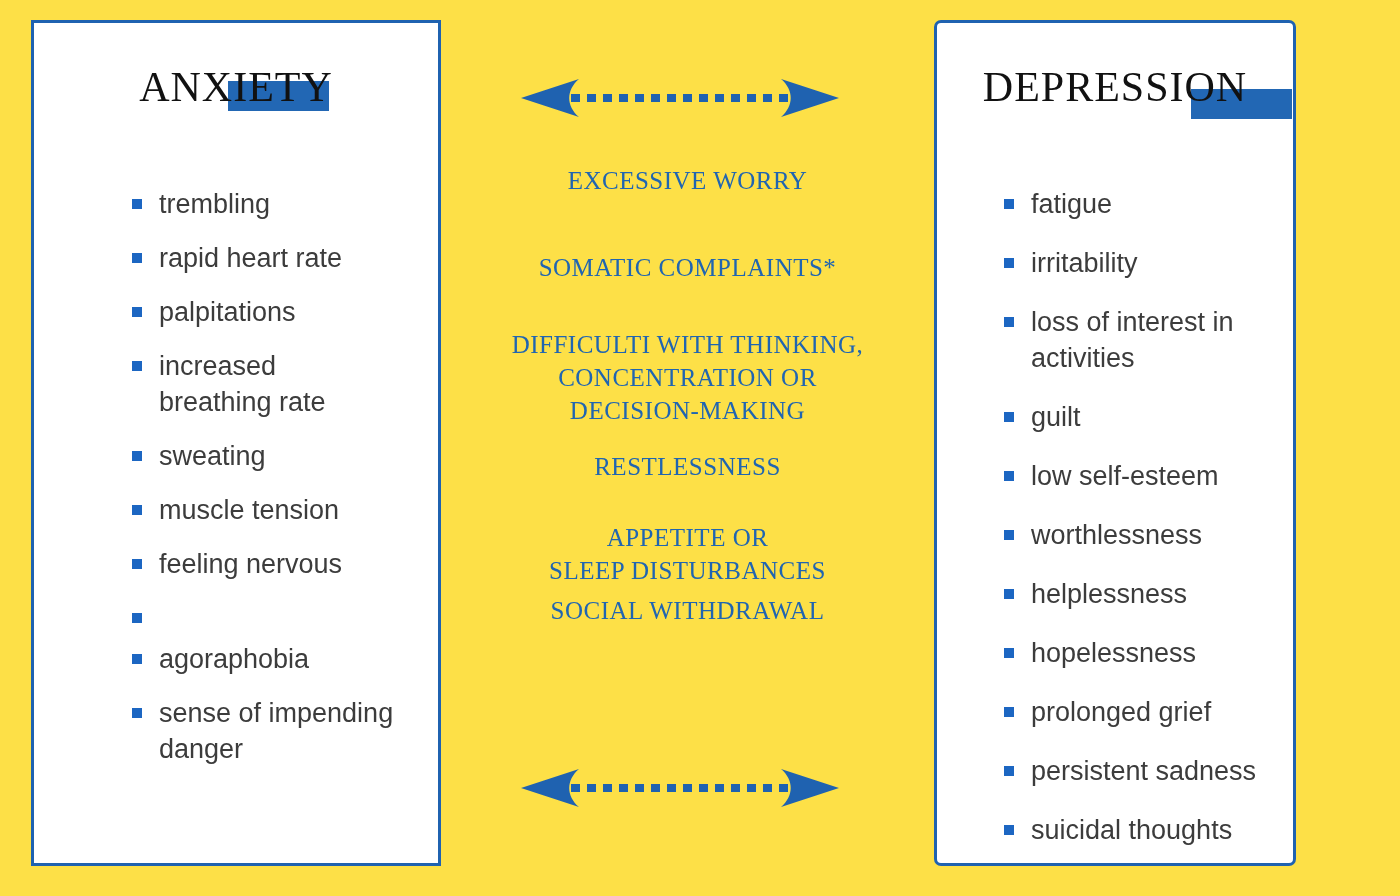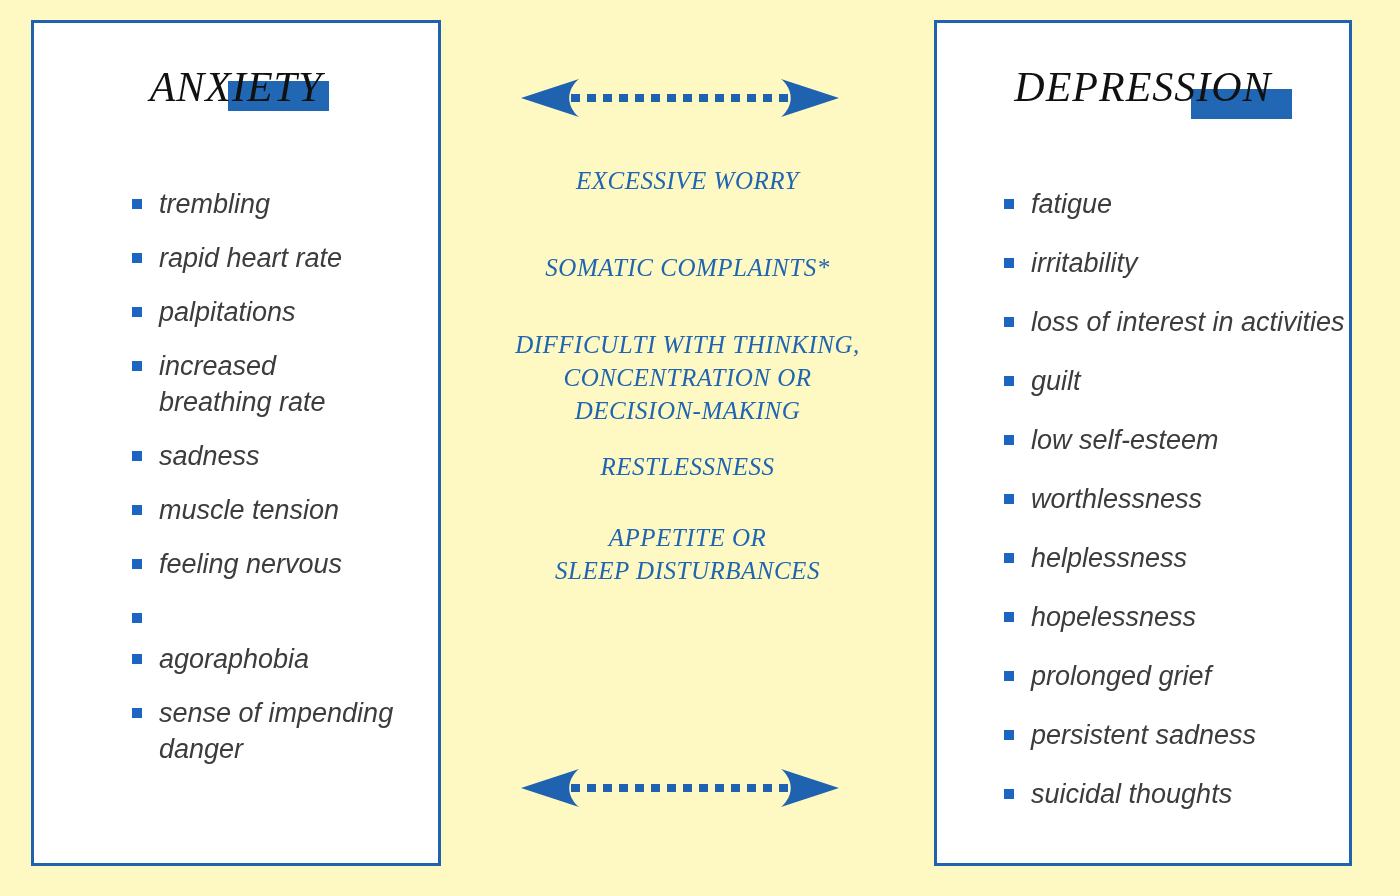--- a/index.html
+++ b/index.html
@@ -1,36 +1,35 @@
 <!DOCTYPE html>
 <html><head>
 <meta charset="utf-8">
 <style>
   html, body { margin: 0; padding: 0; background: #ffffff; }
   .canvas {
     position: relative;
     width: 1400px;
     height: 896px;
-    background: #fef9c3;
+    background: #fde047;
     font-family: "Liberation Sans", sans-serif;
     overflow: hidden;
-    font-style: italic;
   }
 
   
   .panel {
     position: absolute;
     top: 20px;
     height: 846px;
     background: #ffffff;
     border: 3px solid #1F62B0;
     box-sizing: border-box;
   }
   .panel.left  { left: 31px;  width: 410px; }
-  .panel.right { left: 934px; width: 418px; }
+  .panel.right { left: 934px; width: 362px; border-radius: 7px; }
 
   .title-highlight {
     position: absolute;
     width: 101px;
     height: 30px;
     background: #2267B4;
     z-index: 1;
   }
   .panel.left  .title-highlight { left: 194px; top: 58px; }
   .panel.right .title-highlight { left: 254px; top: 66px; }
@@ -140,21 +139,21 @@
           <span class="bullet"></span>
           <span class="symptom-text">palpitations</span>
         </li>
         <li>
           <span class="bullet"></span>
           <span class="symptom-text">increased
 breathing rate</span>
         </li>
         <li>
           <span class="bullet"></span>
-          <span class="symptom-text">sadness</span>
+          <span class="symptom-text">sweating</span>
         </li>
         <li>
           <span class="bullet"></span>
           <span class="symptom-text">muscle tension</span>
         </li>
         <li>
           <span class="bullet"></span>
           <span class="symptom-text">feeling nervous</span>
         </li>
         <li>
@@ -182,20 +181,21 @@
 
     <div class="shared-list">
         <div class="shared-item">EXCESSIVE WORRY</div>
         <div class="shared-item">SOMATIC COMPLAINTS*</div>
         <div class="shared-item">DIFFICULTI WITH THINKING,
 CONCENTRATION OR
 DECISION-MAKING</div>
         <div class="shared-item">RESTLESSNESS</div>
         <div class="shared-item">APPETITE OR
 SLEEP DISTURBANCES</div>
+        <div class="shared-item">SOCIAL WITHDRAWAL</div>
       </div>
 
     <svg class="arrow bottom" viewBox="0 0 322 44">
       <path d="M2,22 L60,3 C47,14 47,30 60,41 Z" fill="#1F62B0"></path>
       <path d="M320,22 L262,3 C275,14 275,30 262,41 Z" fill="#1F62B0"></path>
       <line x1="52" y1="22" x2="270" y2="22" stroke="#1F62B0" stroke-width="8" stroke-dasharray="9 7"></line>
     </svg>
 
   </div>
 

